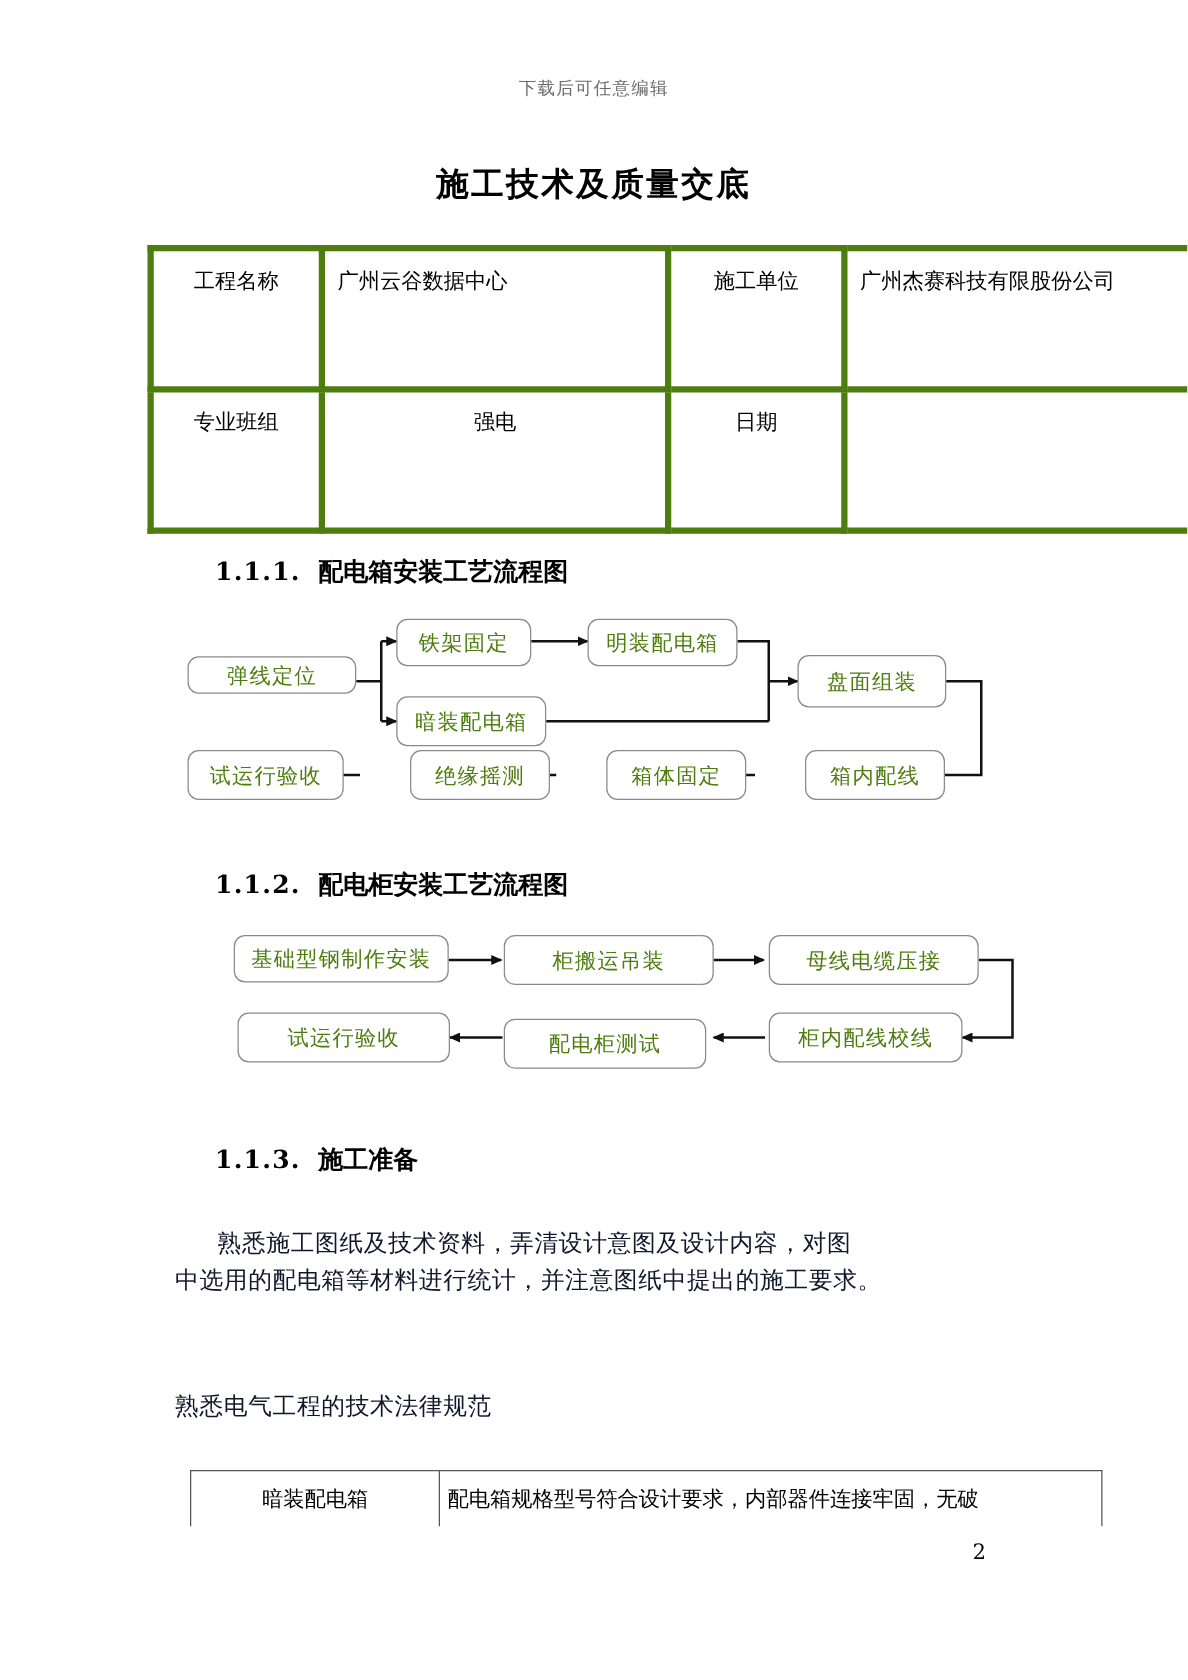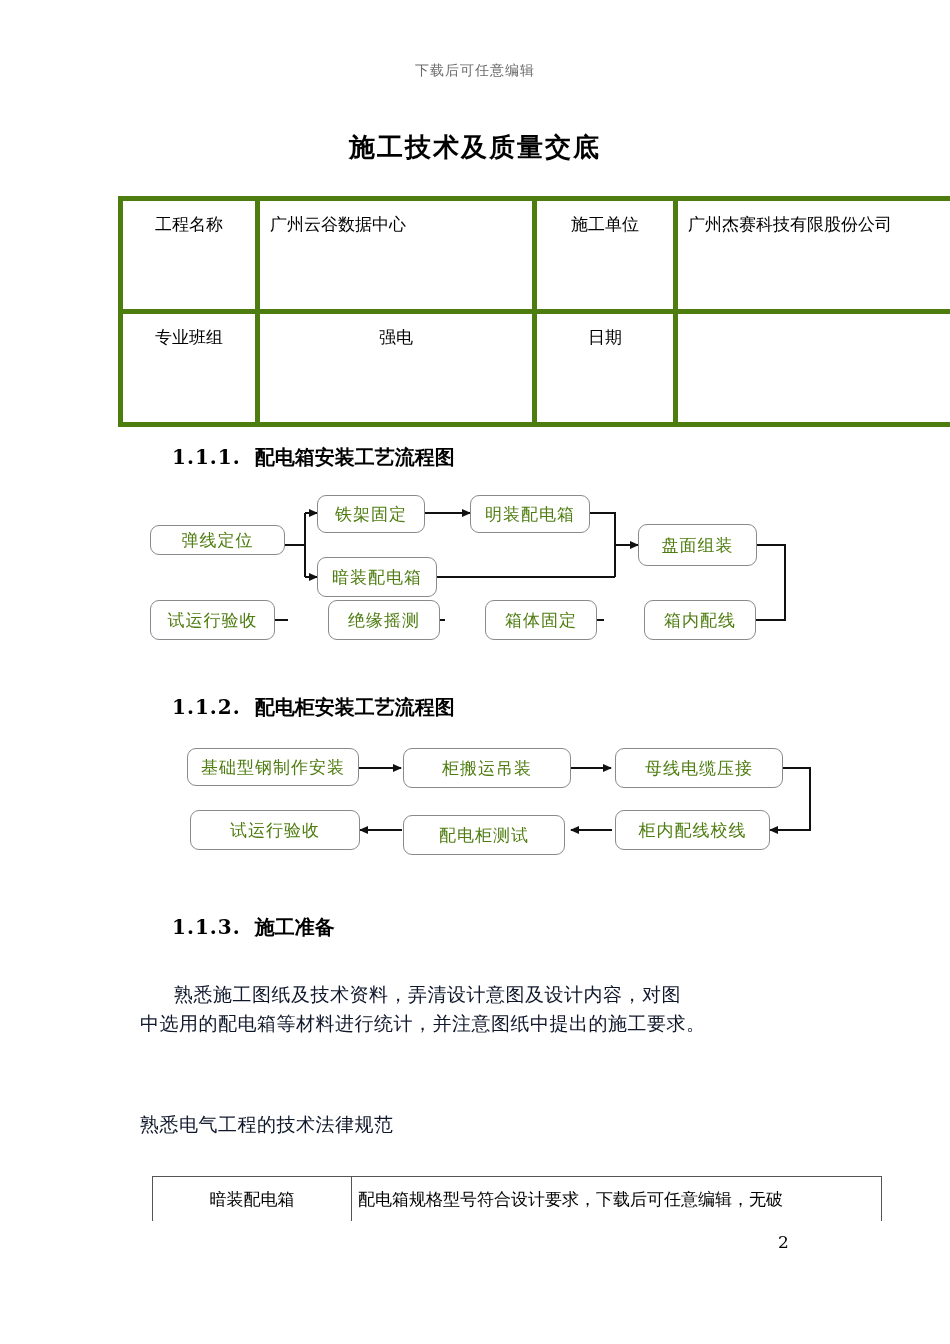--- a/index.html
+++ b/index.html
@@ -262,20 +262,20 @@
   </div>
 
   <div class="para" id="p1">熟悉施工图纸及技术资料，弄清设计意图及设计内容，对图</div>
   <div class="para" id="p2">中选用的配电箱等材料进行统计，并注意图纸中提出的施工要求。</div>
   <div class="para" id="p3">熟悉电气工程的技术法律规范</div>
 
   <table class="bottom-table">
     <tbody>
       <tr>
         <td class="bt-label">暗装配电箱</td>
-        <td class="bt-val">配电箱规格型号符合设计要求，下载后可任意编辑，无破</td>
+        <td class="bt-val">配电箱规格型号符合设计要求，内部器件连接牢固，无破</td>
       </tr>
     </tbody>
   </table>
 
   <div class="page-number">2</div>
 
 </div>
 
 </body></html>

